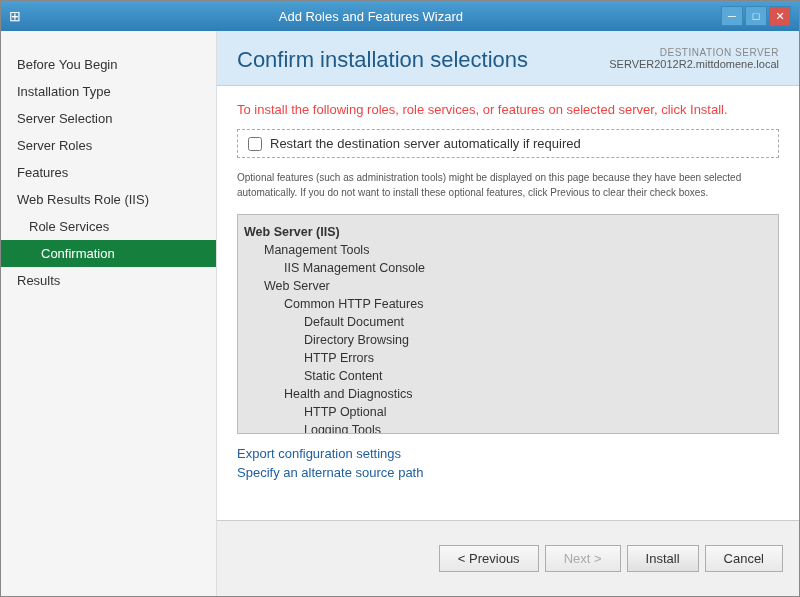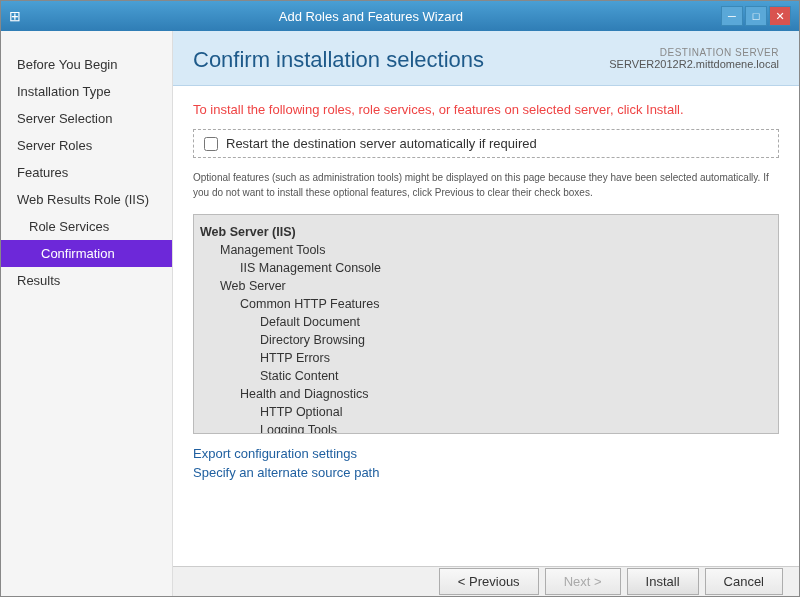--- a/index.html
+++ b/index.html
@@ -11,23 +11,23 @@
     .title-bar { background: linear-gradient(to bottom, #4a9fd4, #2f7db5); height: 30px; display: flex; align-items: center; justify-content: space-between; padding: 0 8px; flex-shrink: 0; }
     .title-bar-text { color: white; font-size: 13px; font-weight: normal; flex: 1; text-align: center; }
     .title-bar-buttons { display: flex; gap: 2px; }
     .title-bar-btn { width: 22px; height: 20px; background: #5aa8d8; border: 1px solid #3a88b8; color: white; font-size: 11px; display: flex; align-items: center; justify-content: center; cursor: pointer; }
     .title-bar-btn.close { background: #d9534f; }
     
     
     .main-content { display: flex; flex: 1; overflow: hidden; }
     
     
-    .sidebar { width: 172px; background: #f5f5f5; border-right: 1px solid #ddd; padding: 20px 0; flex-shrink: 0; }
+    .sidebar { width: 216px; background: #f5f5f5; border-right: 1px solid #ddd; padding: 20px 0; flex-shrink: 0; }
     .sidebar-item { padding: 6px 16px; cursor: pointer; color: #333; font-size: 13px; }
-    .sidebar-item.active { background: #6d28d9; color: white; padding-left: 40px; }
+    .sidebar-item.active { background: #15803d; color: white; padding-left: 40px; }
     .sidebar-item.sub { padding-left: 28px; }
     
     
     .content { flex: 1; display: flex; flex-direction: column; overflow: hidden; }
     
     
     .content-header { background: #d8eaf7; padding: 16px 20px 12px 20px; border-bottom: 1px solid #b8d4ea; flex-shrink: 0; display: flex; justify-content: space-between; align-items: flex-start; }
     .content-title { font-size: 22px; color: #1e5a8a; font-weight: 300; }
     .destination-server { text-align: right; font-size: 11px; color: #555; }
     .destination-server .label { font-size: 10px; color: #888; text-transform: uppercase; letter-spacing: 0.5px; }
@@ -53,21 +53,21 @@
     .feature-item.level-0 { font-weight: 600; margin-top: 2px; }
     .feature-item.level-1 { padding-left: 20px; }
     .feature-item.level-2 { padding-left: 40px; }
     .feature-item.level-3 { padding-left: 60px; }
     
     
     .links-section { margin-top: 12px; }
     .link { color: #2060a0; text-decoration: none; font-size: 13px; display: block; margin-bottom: 4px; cursor: pointer; }
     
     
-    .footer { background: #f0f0f0; border-top: 1px solid #ccc; padding: 1px 16px; display: flex; justify-content: flex-end; gap: 6px; flex-shrink: 0; }
+    .footer { background: #f0f0f0; border-top: 1px solid #ccc; padding: 24px 16px; display: flex; justify-content: flex-end; gap: 6px; flex-shrink: 0; }
     .btn { padding: 5px 18px; font-size: 13px; border: 1px solid #adadad; background: linear-gradient(to bottom, #f8f8f8, #e8e8e8); cursor: pointer; color: #333; min-width: 70px; }
     .btn.primary { background: linear-gradient(to bottom, #f8f8f8, #e0e0e0); }
     .btn:disabled { color: #aaa; cursor: default; }
   </style>
 </head>
 <body>
 
 <div class="window">
 
   <div class="title-bar">

